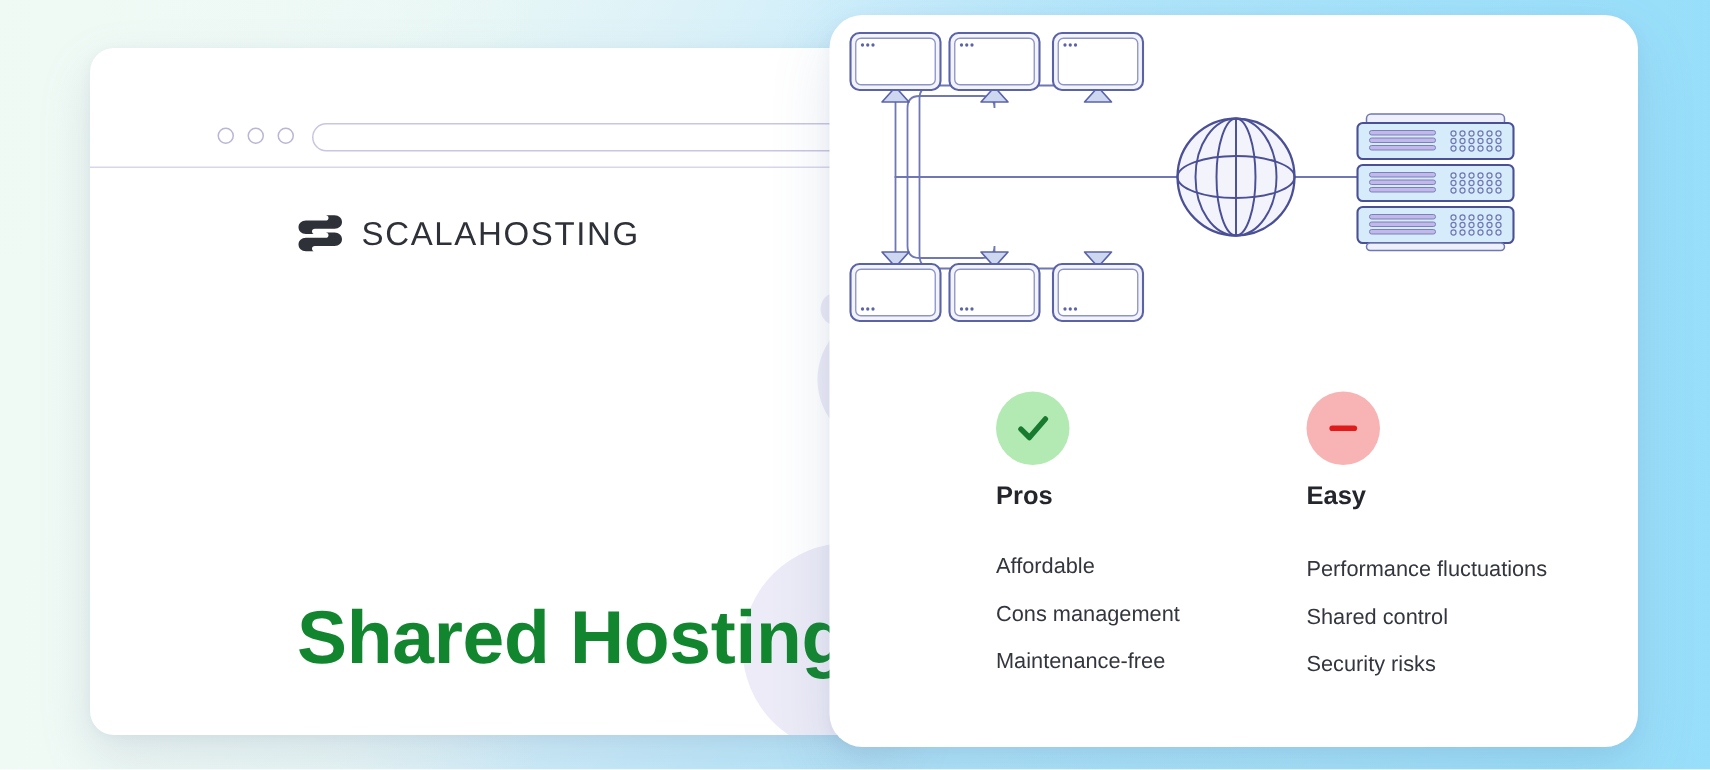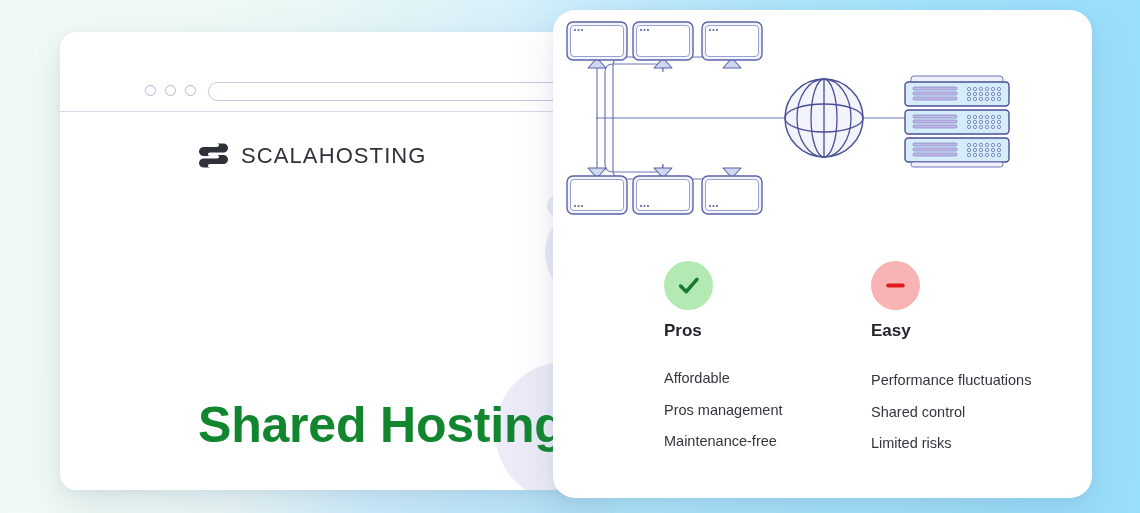--- a/index.html
+++ b/index.html
@@ -448,34 +448,34 @@
 
       <div class="pc-col" id="pros-col">
         <div class="pc-badge" id="pros-badge">
           <svg width="27" height="27" viewBox="0 0 24 24">
             <path d="M5 12.5 L10 17.5 L19.5 6.5" fill="none" stroke="#177a2f" stroke-width="3.2" stroke-linecap="round" stroke-linejoin="round"></path>
           </svg>
         </div>
         <div class="pc-title">Pros</div>
         <ul class="pc-list">
           <li>Affordable</li>
-          <li>Pros management</li>
+          <li>Cons management</li>
           <li>Maintenance-free</li>
         </ul>
       </div>
 
       <div class="pc-col" id="cons-col">
         <div class="pc-badge" id="cons-badge">
           <svg width="27" height="27" viewBox="0 0 24 24">
             <path d="M5.5 12 H18.5" fill="none" stroke="#e01b1b" stroke-width="3.4" stroke-linecap="round"></path>
           </svg>
         </div>
         <div class="pc-title">Easy</div>
         <ul class="pc-list">
           <li>Performance fluctuations</li>
           <li>Shared control</li>
-          <li>Limited risks</li>
+          <li>Security risks</li>
         </ul>
       </div>
 
     </div>
   </div>
 </div>
 
 </body></html>

